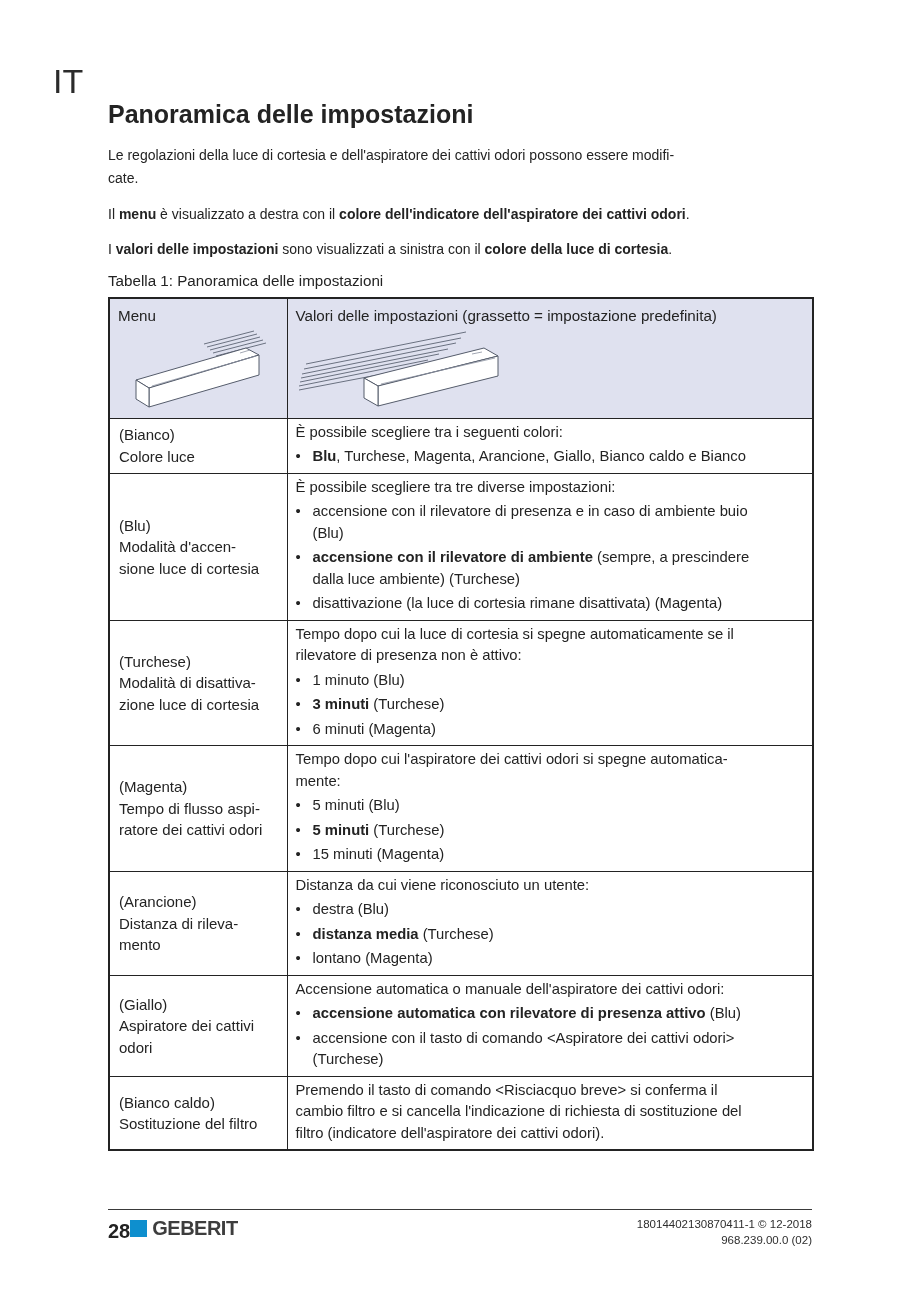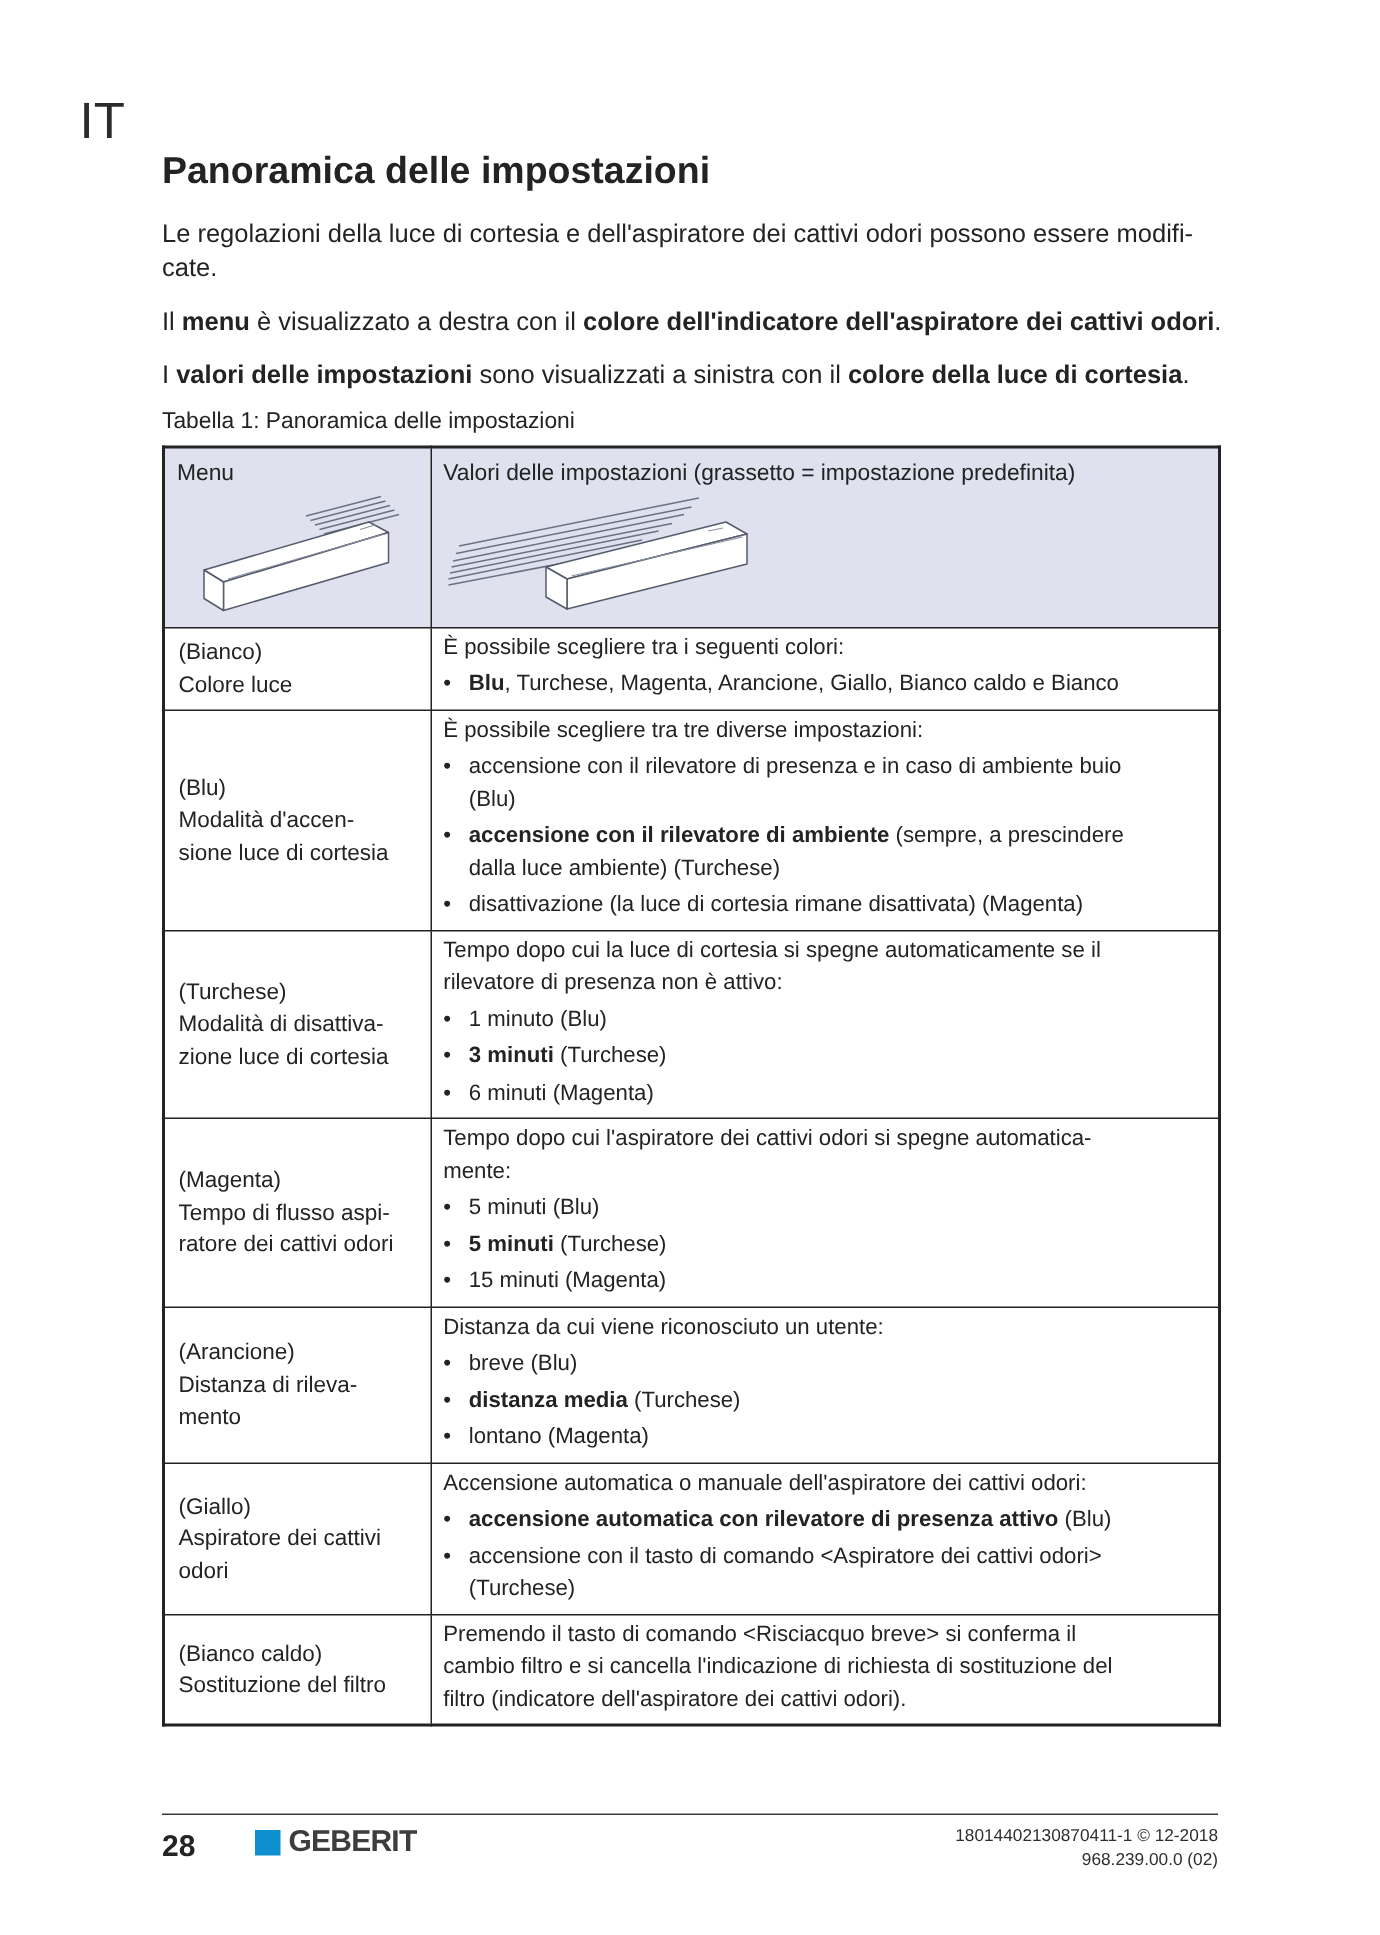--- a/index.html
+++ b/index.html
@@ -17,21 +17,21 @@
   }
   .lang-marker{
     position:absolute;left:53px;top:64px;
     font-size:34px;line-height:1;font-weight:400;color:#2b2b2b;
   }
   .content{position:absolute;left:108px;top:100px;width:766px;}
   h1.page-title{
     margin:0 0 15px 0;font-size:25px;line-height:1.15;font-weight:bold;
   }
   .para{
-    margin:12px 0 7px 0;font-size:17px;line-height:23.5px;
+    margin:12px 0 7px 0;font-size:14px;line-height:23.5px;
     white-space:pre-line;
   }
   .caption{
     margin:7px 0 5px 0;font-size:15.2px;line-height:23px;
   }
   table.settings{
     border-collapse:collapse;width:706px;table-layout:fixed;
     border:2px solid #232323;
   }
   table.settings th, table.settings td{
@@ -60,21 +60,21 @@
   .bold{font-weight:bold;}
   .footer-rule{
     position:absolute;left:108px;top:1209px;width:704px;height:0;
     border-top:1px solid #3a3a3a;
   }
   .footer{
     position:absolute;left:108px;top:1216px;width:704px;
     display:flex;align-items:flex-start;
   }
   .page-number{font-size:20px;font-weight:bold;padding-top:4px;}
-  .brand-logo{display:flex;align-items:center;margin-left:40px;padding-top:1px;justify-content:center;}
+  .brand-logo{display:flex;align-items:center;padding-top:1px;justify-content:center;}
   .brand-logo .square{
     width:17px;height:17px;background:var(--brand-blue);margin-right:5px;
   }
   .brand-logo .brand-text{
     font-size:20px;font-weight:bold;color:#3d3d3d;letter-spacing:-0.5px;
   }
   .footer-right{
     margin-left:auto;text-align:right;font-size:11.5px;line-height:16px;color:#2e2e2e;
   }
 </style>
@@ -225,21 +225,21 @@
           </td>
         </tr>
         <tr>
           <td class="menu-cell">(Arancione)
 Distanza di rileva-
 mento</td>
           <td class="values-cell">
             <div class="vintro">Distanza da cui viene riconosciuto un utente:</div>
             <div class="bullet">
               <span class="marker">•</span>
-              <span class="btext"><span>breve (Blu)</span></span>
+              <span class="btext"><span>destra (Blu)</span></span>
             </div>
             <div class="bullet">
               <span class="marker">•</span>
               <span class="btext"><span class="bold">distanza media</span><span> (Turchese)</span></span>
             </div>
             <div class="bullet">
               <span class="marker">•</span>
               <span class="btext"><span>lontano (Magenta)</span></span>
             </div>
           </td>

